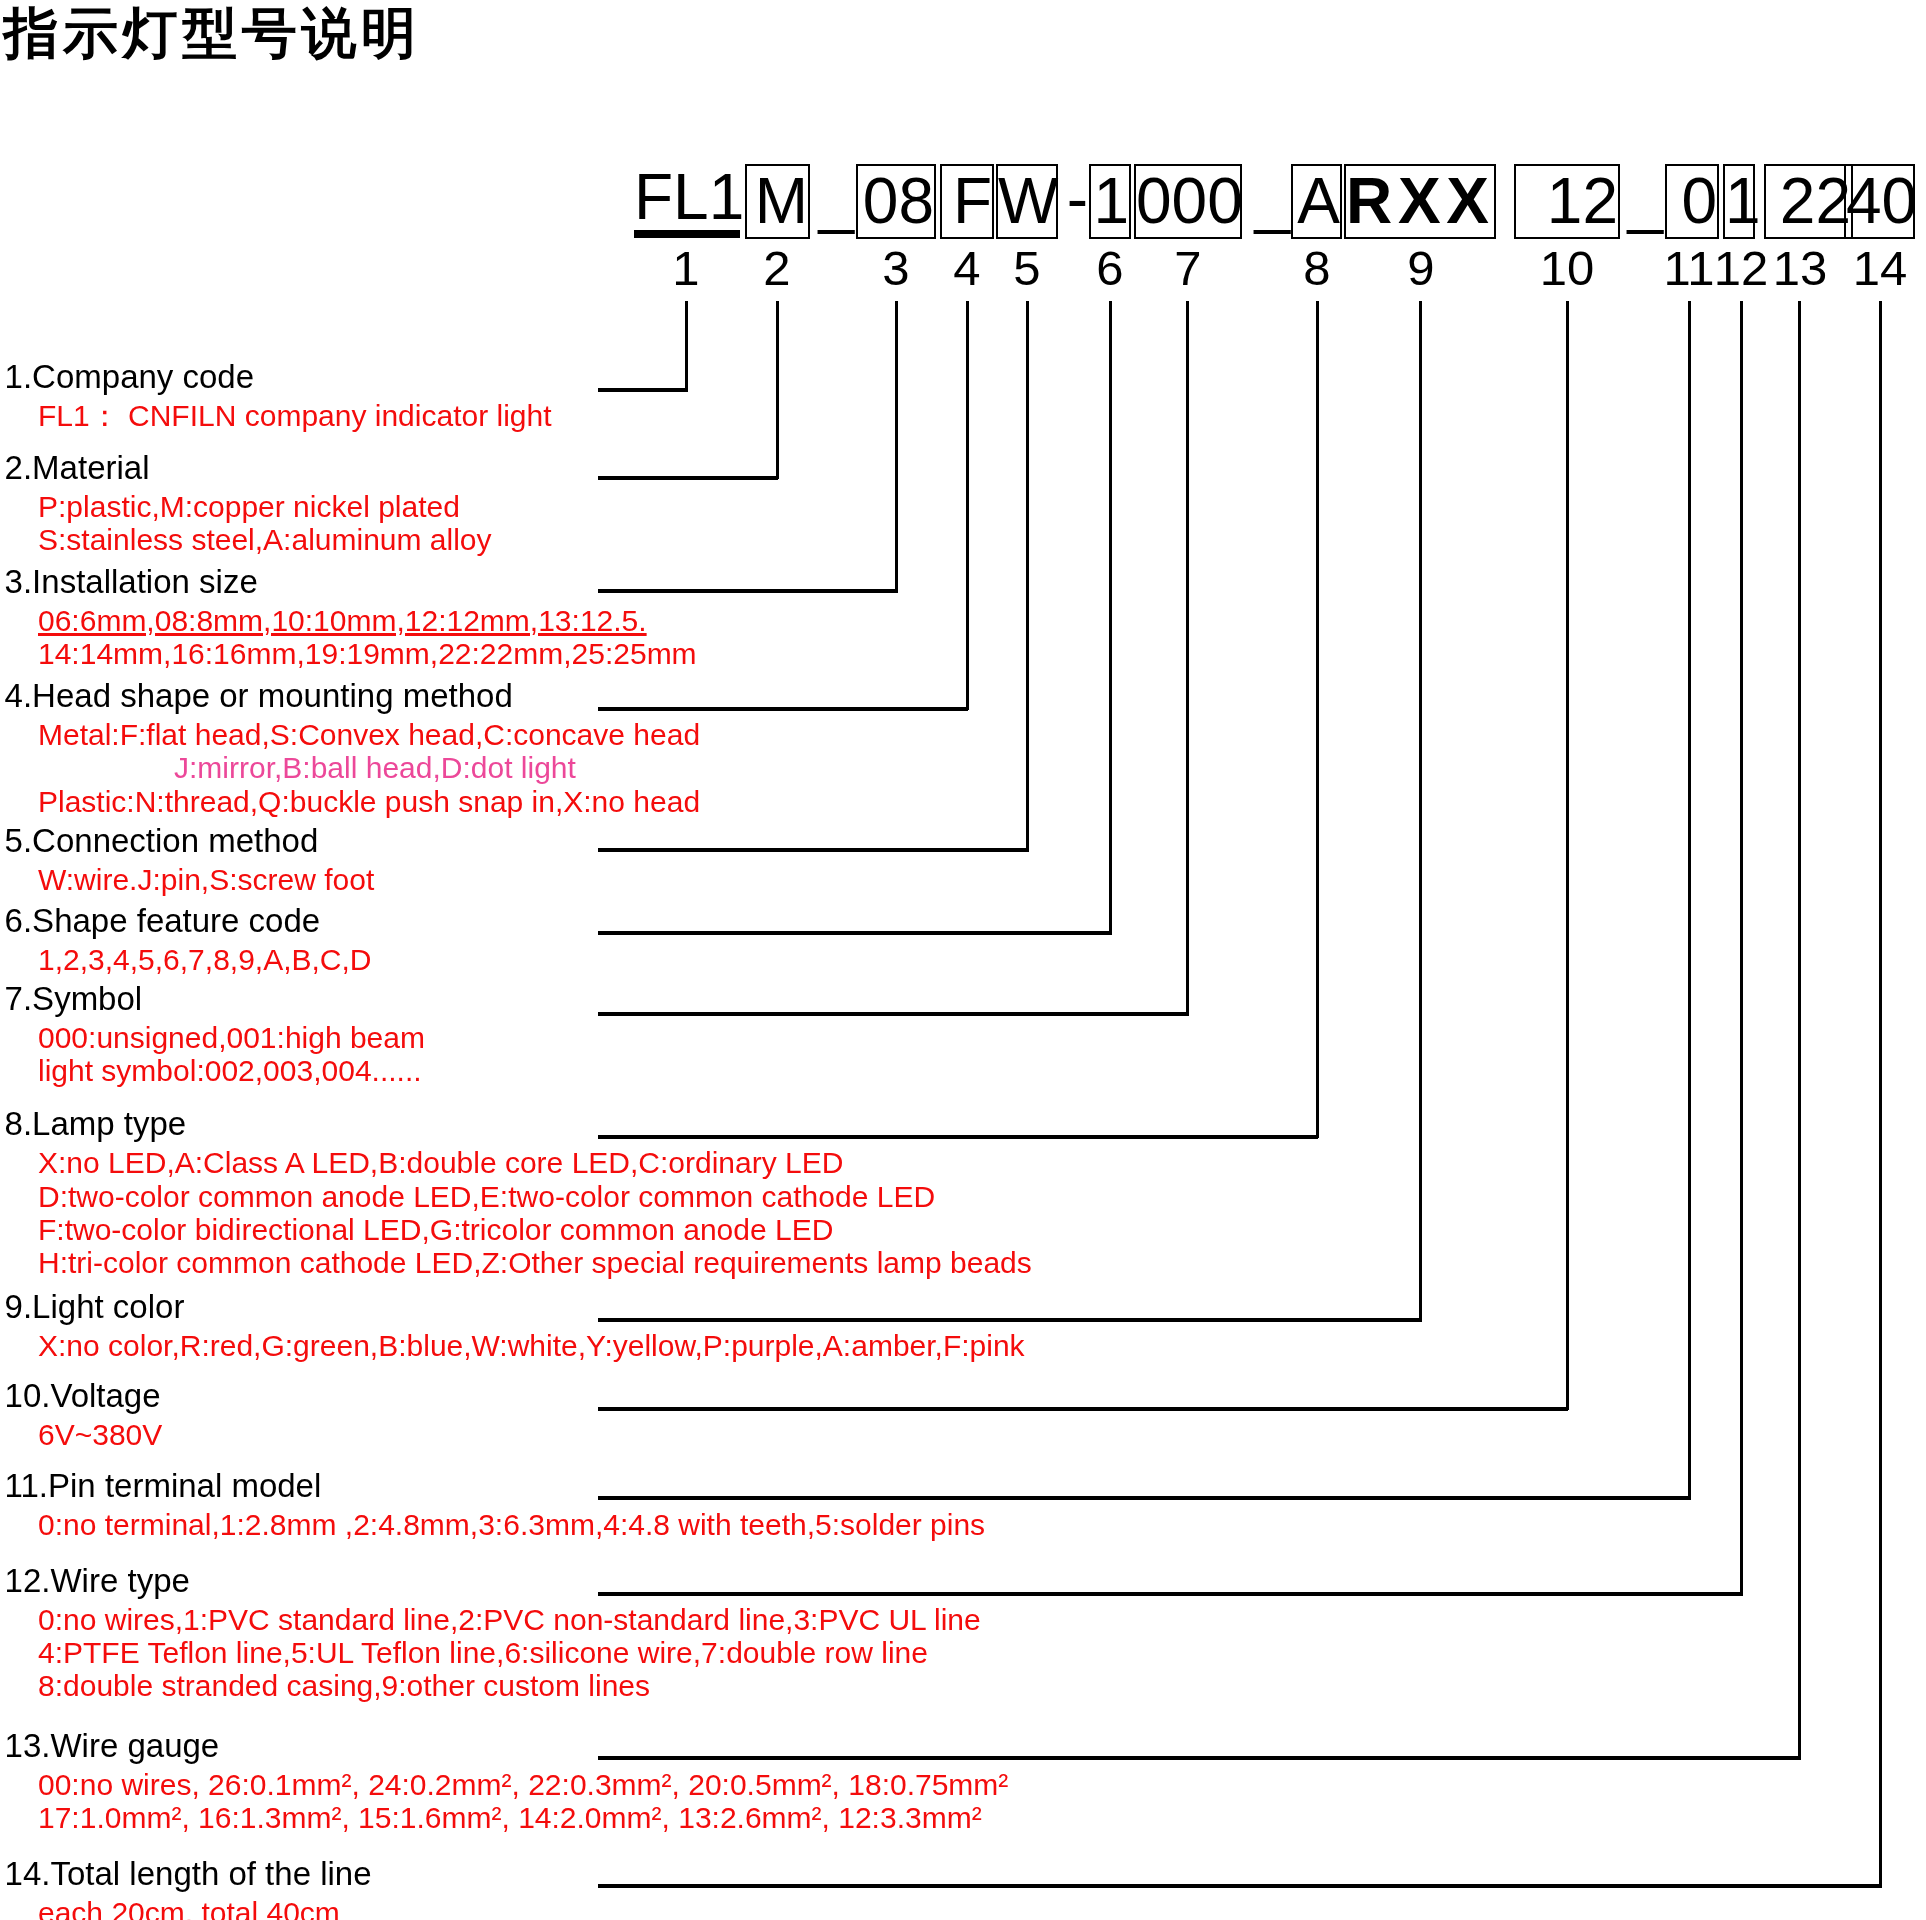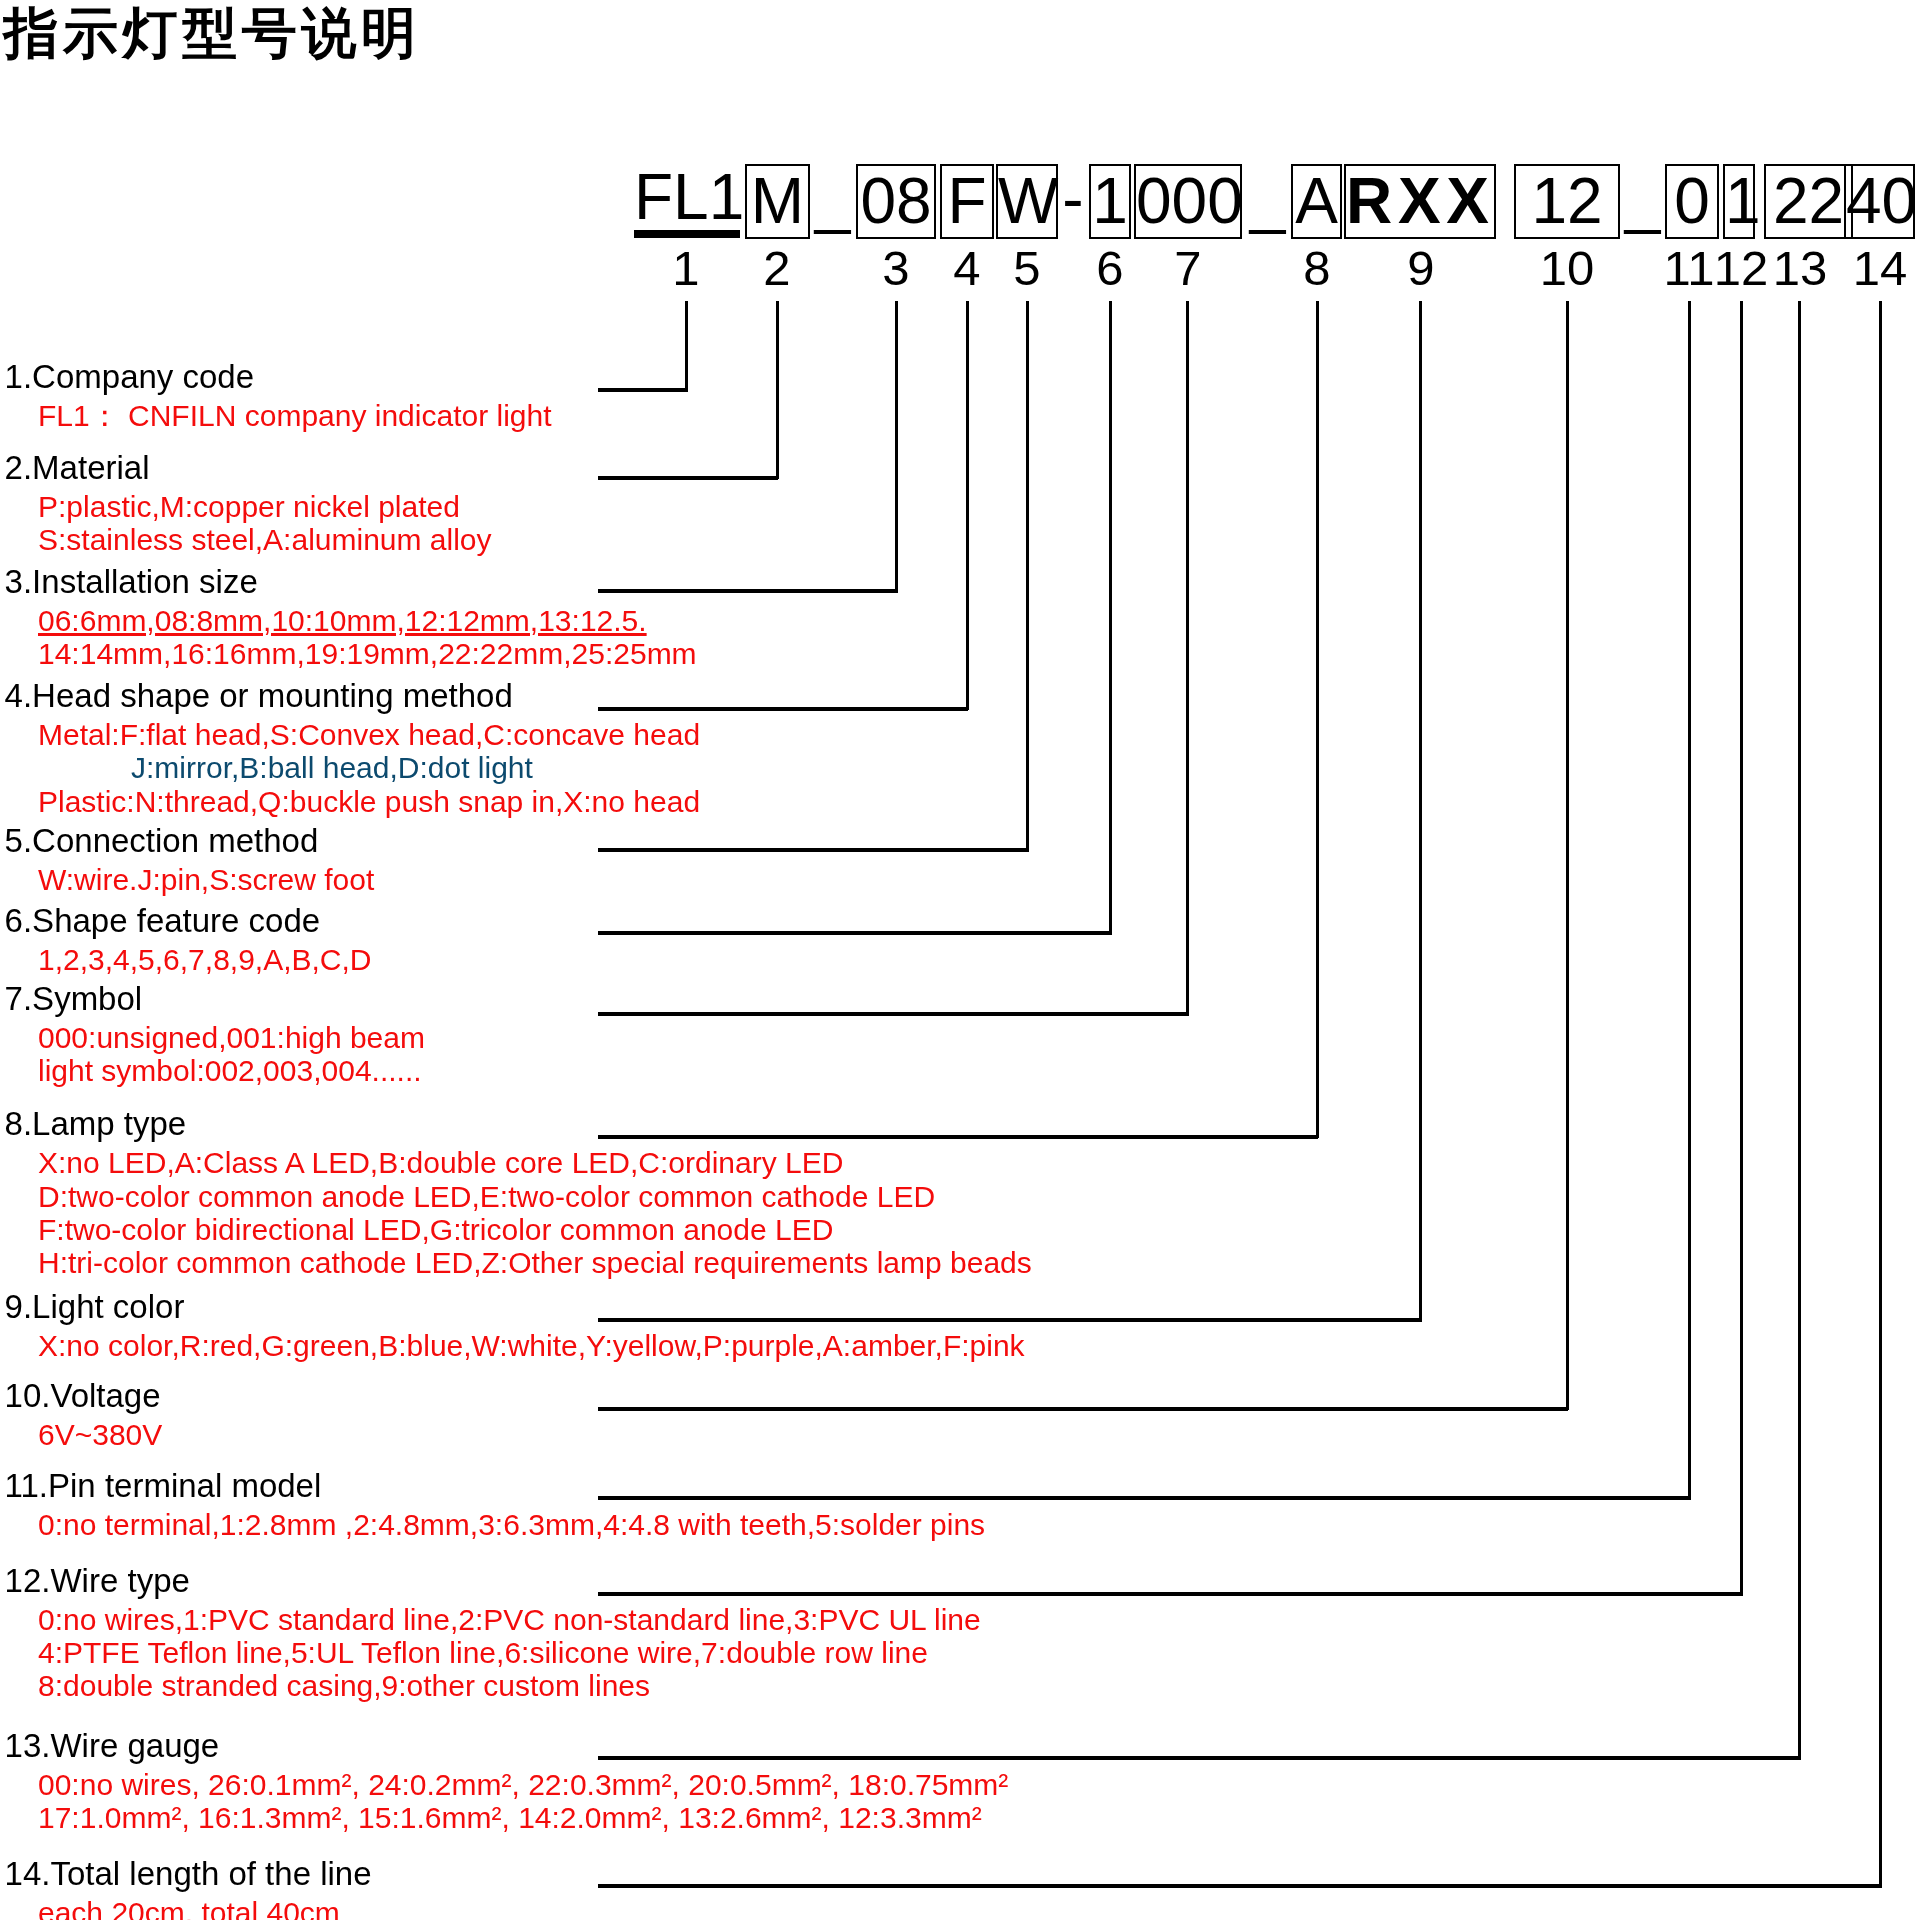--- a/index.html
+++ b/index.html
@@ -20,21 +20,21 @@
     position:absolute;left:2.3px;top:67px;
     font-size:61px;font-weight:400;
     letter-spacing:1.7px;word-spacing:26px;
     white-space:nowrap;
   }
   
   .seg{
     position:absolute;top:164px;height:75px;
     box-sizing:border-box;
     font-size:64px;line-height:71px;
-    text-align:center;white-space:nowrap;
+    text-align:right;white-space:nowrap;
   }
   .seg.box{border:2.3px solid #000;}
   .seg.wide{letter-spacing:5.7px;}
   .seg.fl1{height:74px;border-bottom:8px solid #000;line-height:66px;}
   .seg.low,.seg.mid{line-height:71px;}
   
   .posnum{
     position:absolute;top:242px;width:86px;
     text-align:center;font-size:49px;line-height:53px;
   }
@@ -129,21 +129,21 @@
       <div class="item-heading" style="top: 360px;">1.Company code</div>
       <div class="desc-line" style="top: 400px; color: rgb(244, 12, 12);">FL1：  CNFILN company indicator light</div>
       <div class="item-heading" style="top: 451px;">2.Material</div>
       <div class="desc-line" style="top: 491px; color: rgb(244, 12, 12);">P:plastic,M:copper nickel plated</div>
       <div class="desc-line" style="top: 524px; color: rgb(244, 12, 12);">S:stainless steel,A:aluminum alloy</div>
       <div class="item-heading" style="top: 565px;">3.Installation size</div>
       <div class="desc-line" style="top: 605px; color: rgb(244, 12, 12); text-decoration: underline;">06:6mm,08:8mm,10:10mm,12:12mm,13:12.5.</div>
       <div class="desc-line" style="top: 638px; color: rgb(244, 12, 12);">14:14mm,16:16mm,19:19mm,22:22mm,25:25mm</div>
       <div class="item-heading" style="top: 679px;">4.Head shape or mounting method</div>
       <div class="desc-line" style="top: 719px; color: rgb(244, 12, 12);">Metal:F:flat head,S:Convex head,C:concave head</div>
-      <div class="desc-line ind" style="top: 752px; color: #0c4a6e;">J:mirror,B:ball head,D:dot light</div>
+      <div class="desc-line ind" style="top: 752px; color: #ec4899; margin-left: 43px;">J:mirror,B:ball head,D:dot light</div>
       <div class="desc-line" style="top: 786px; color: rgb(244, 12, 12);">Plastic:N:thread,Q:buckle push snap in,X:no head</div>
       <div class="item-heading" style="top: 824px;">5.Connection method</div>
       <div class="desc-line" style="top: 864px; color: rgb(244, 12, 12);">W:wire.J:pin,S:screw foot</div>
       <div class="item-heading" style="top: 904px;">6.Shape feature code</div>
       <div class="desc-line" style="top: 944px; color: rgb(244, 12, 12);">1,2,3,4,5,6,7,8,9,A,B,C,D</div>
       <div class="item-heading" style="top: 982px;">7.Symbol</div>
       <div class="desc-line" style="top: 1022px; color: rgb(244, 12, 12);">000:unsigned,001:high beam</div>
       <div class="desc-line" style="top: 1055px; color: rgb(244, 12, 12);">light symbol:002,003,004......</div>
       <div class="item-heading" style="top: 1107px;">8.Lamp type</div>
       <div class="desc-line" style="top: 1147px; color: rgb(244, 12, 12);">X:no LED,A:Class A LED,B:double core LED,C:ordinary LED</div>

